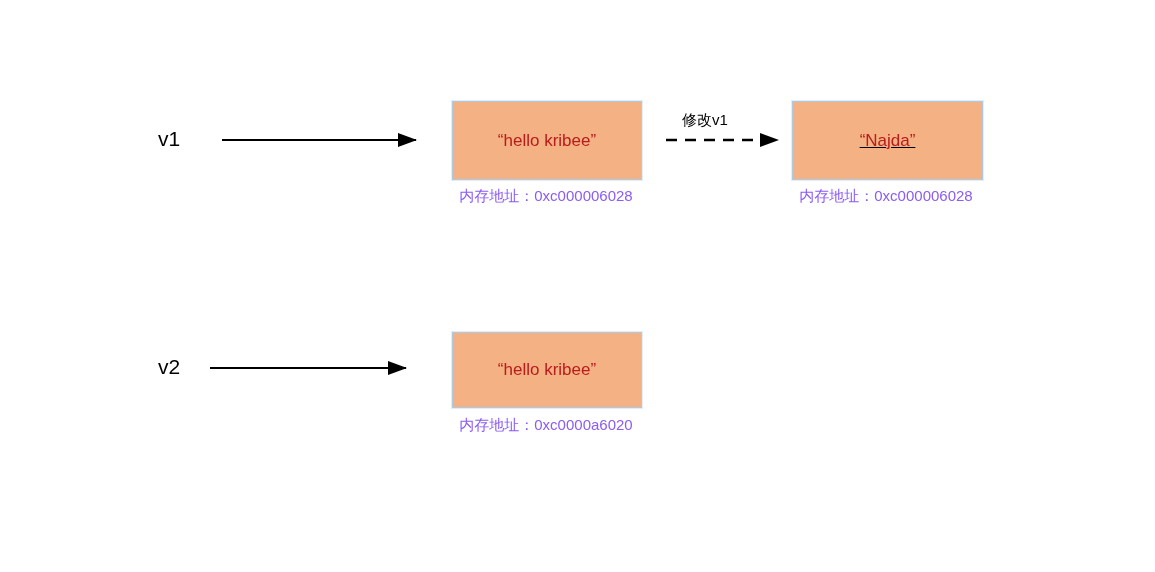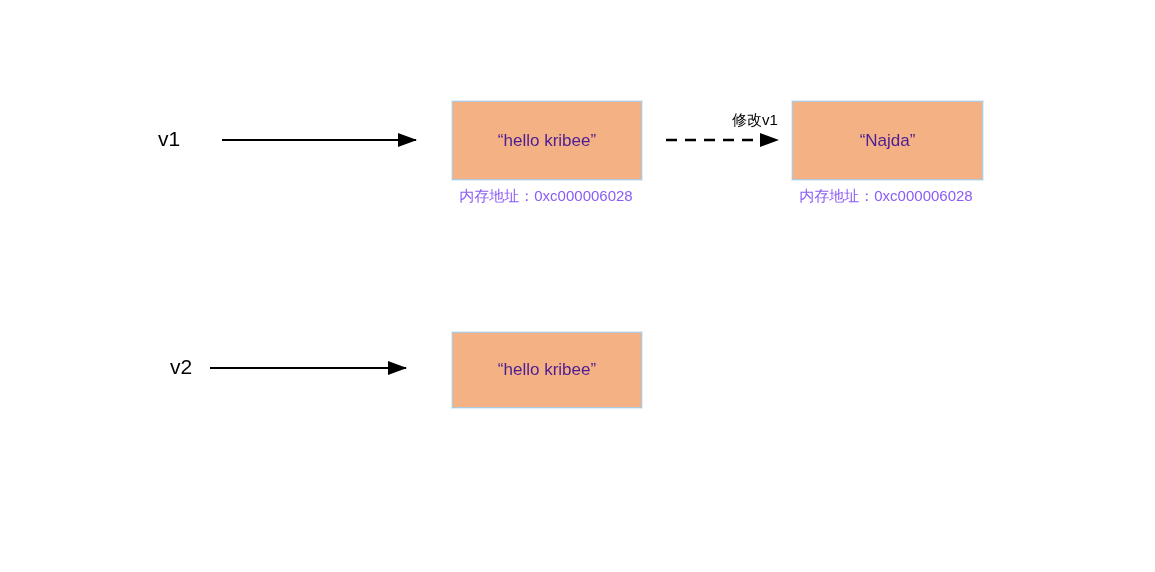--- a/index.html
+++ b/index.html
@@ -34,21 +34,21 @@
     position: absolute;
     background: #F4B183;
     border: 1px solid #AFC9DF;
     box-shadow: 0 0 0 1px rgba(189, 215, 238, 0.45);
     display: flex;
     align-items: center;
     justify-content: center;
   }
   .mem-box .box-value {
     font-size: 17px;
-    color: #4c1d95;
+    color: #b91c1c;
   }
   .addr-label {
     position: absolute;
     font-size: 15px;
     color: #8b5cf6;
     text-align: center;
     white-space: nowrap;
   }
   .dash-arrow-label {
     position: absolute;
@@ -74,26 +74,27 @@
     <line x1="210" y1="368" x2="406" y2="368" stroke="#000000" stroke-width="2" marker-end="url(#ah)"></line>
   </svg>
 
   <div class="var-label" style="left:158px; top:128px;">v1</div>
 
   <div class="mem-box" style="left:452px; top:101px; width:188px; height:77px;">
     <span class="box-value">“hello kribee”</span>
   </div>
   <div class="addr-label" style="left:446px; top:187px; width:200px;">内存地址：0xc000006028</div>
 
-  <div class="dash-arrow-label" style="left:698px; top:111px; width:114px;text-align:center;">修改v1</div>
+  <div class="dash-arrow-label" style="left:648px; top:111px; width:114px;text-align:center;">修改v1</div>
 
-  <div class="mem-box" style="left:792px; top:101px; width:189px; height:77px;">
+  <div class="mem-box" style="left:792px; top:101px; width:189px; height:77px;text-decoration:underline;">
     <span class="box-value">“Najda”</span>
   </div>
   <div class="addr-label" style="left:786px; top:187px; width:200px;">内存地址：0xc000006028</div>
 
-  <div class="var-label" style="left:170px; top:356px;">v2</div>
+  <div class="var-label" style="left:158px; top:356px;">v2</div>
 
   <div class="mem-box" style="left:452px; top:332px; width:188px; height:74px;">
     <span class="box-value">“hello kribee”</span>
   </div>
+  <div class="addr-label" style="left:446px; top:416px; width:200px;">内存地址：0xc0000a6020</div>
 
 </div>
 
 </body></html>

